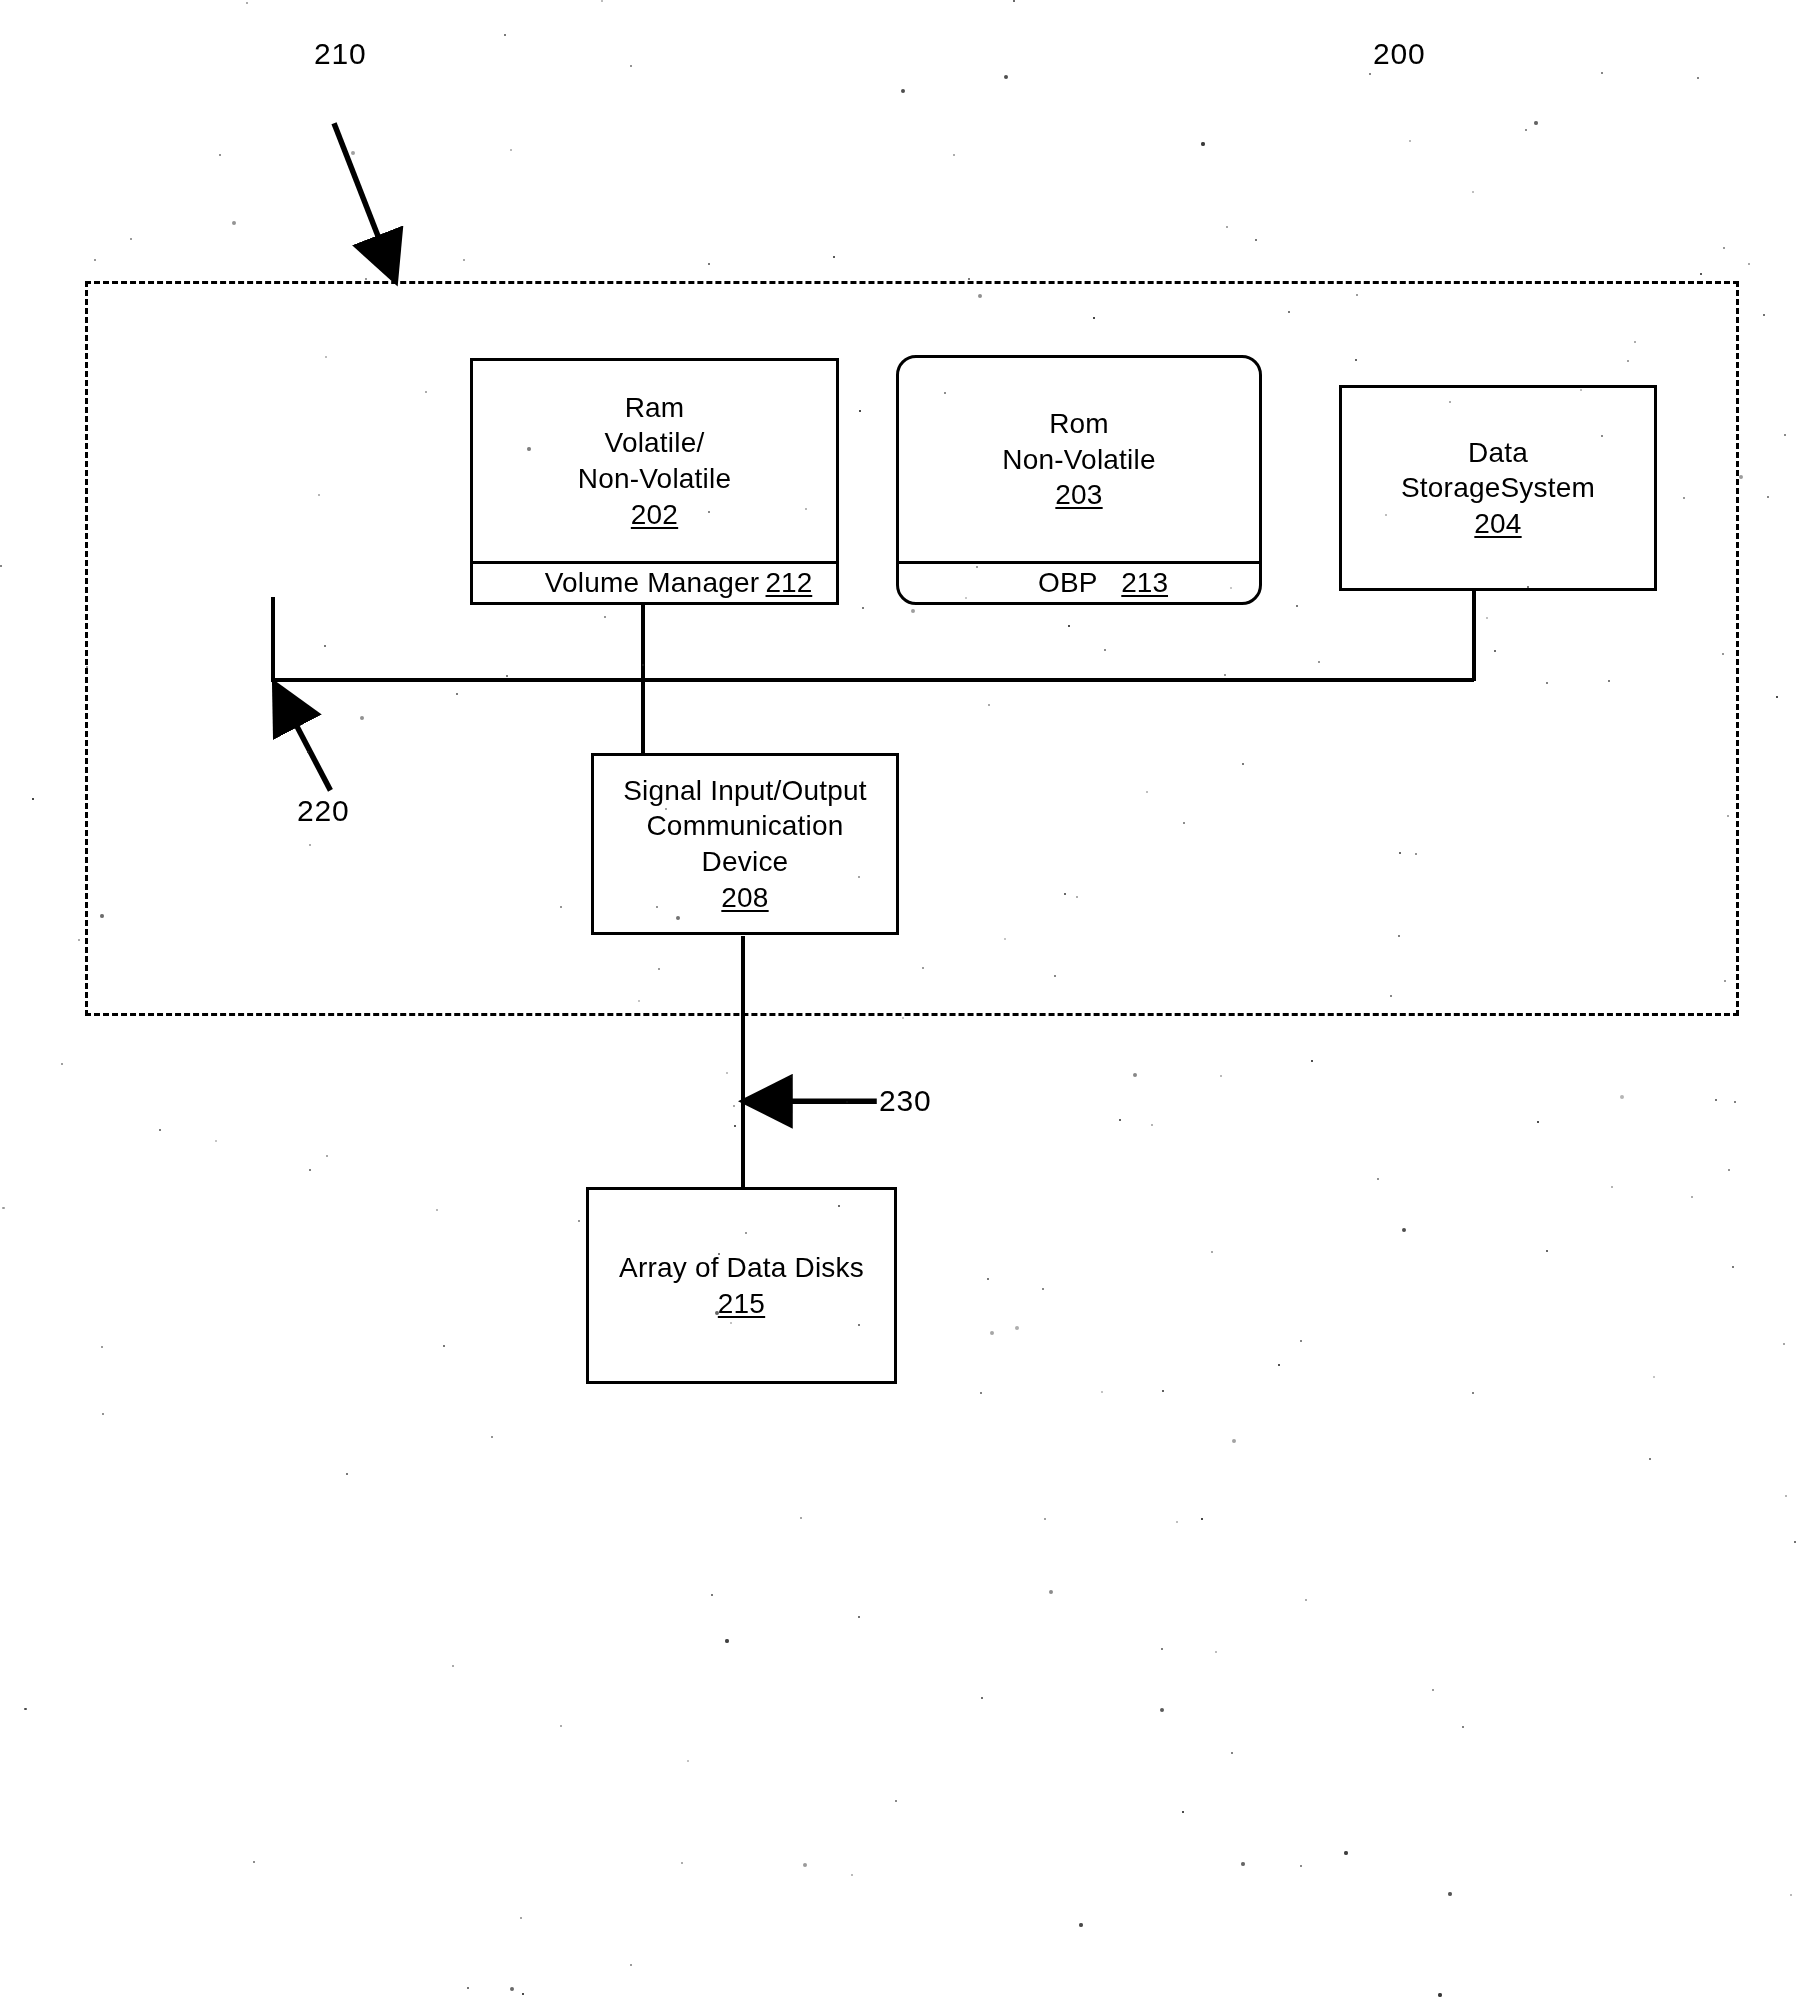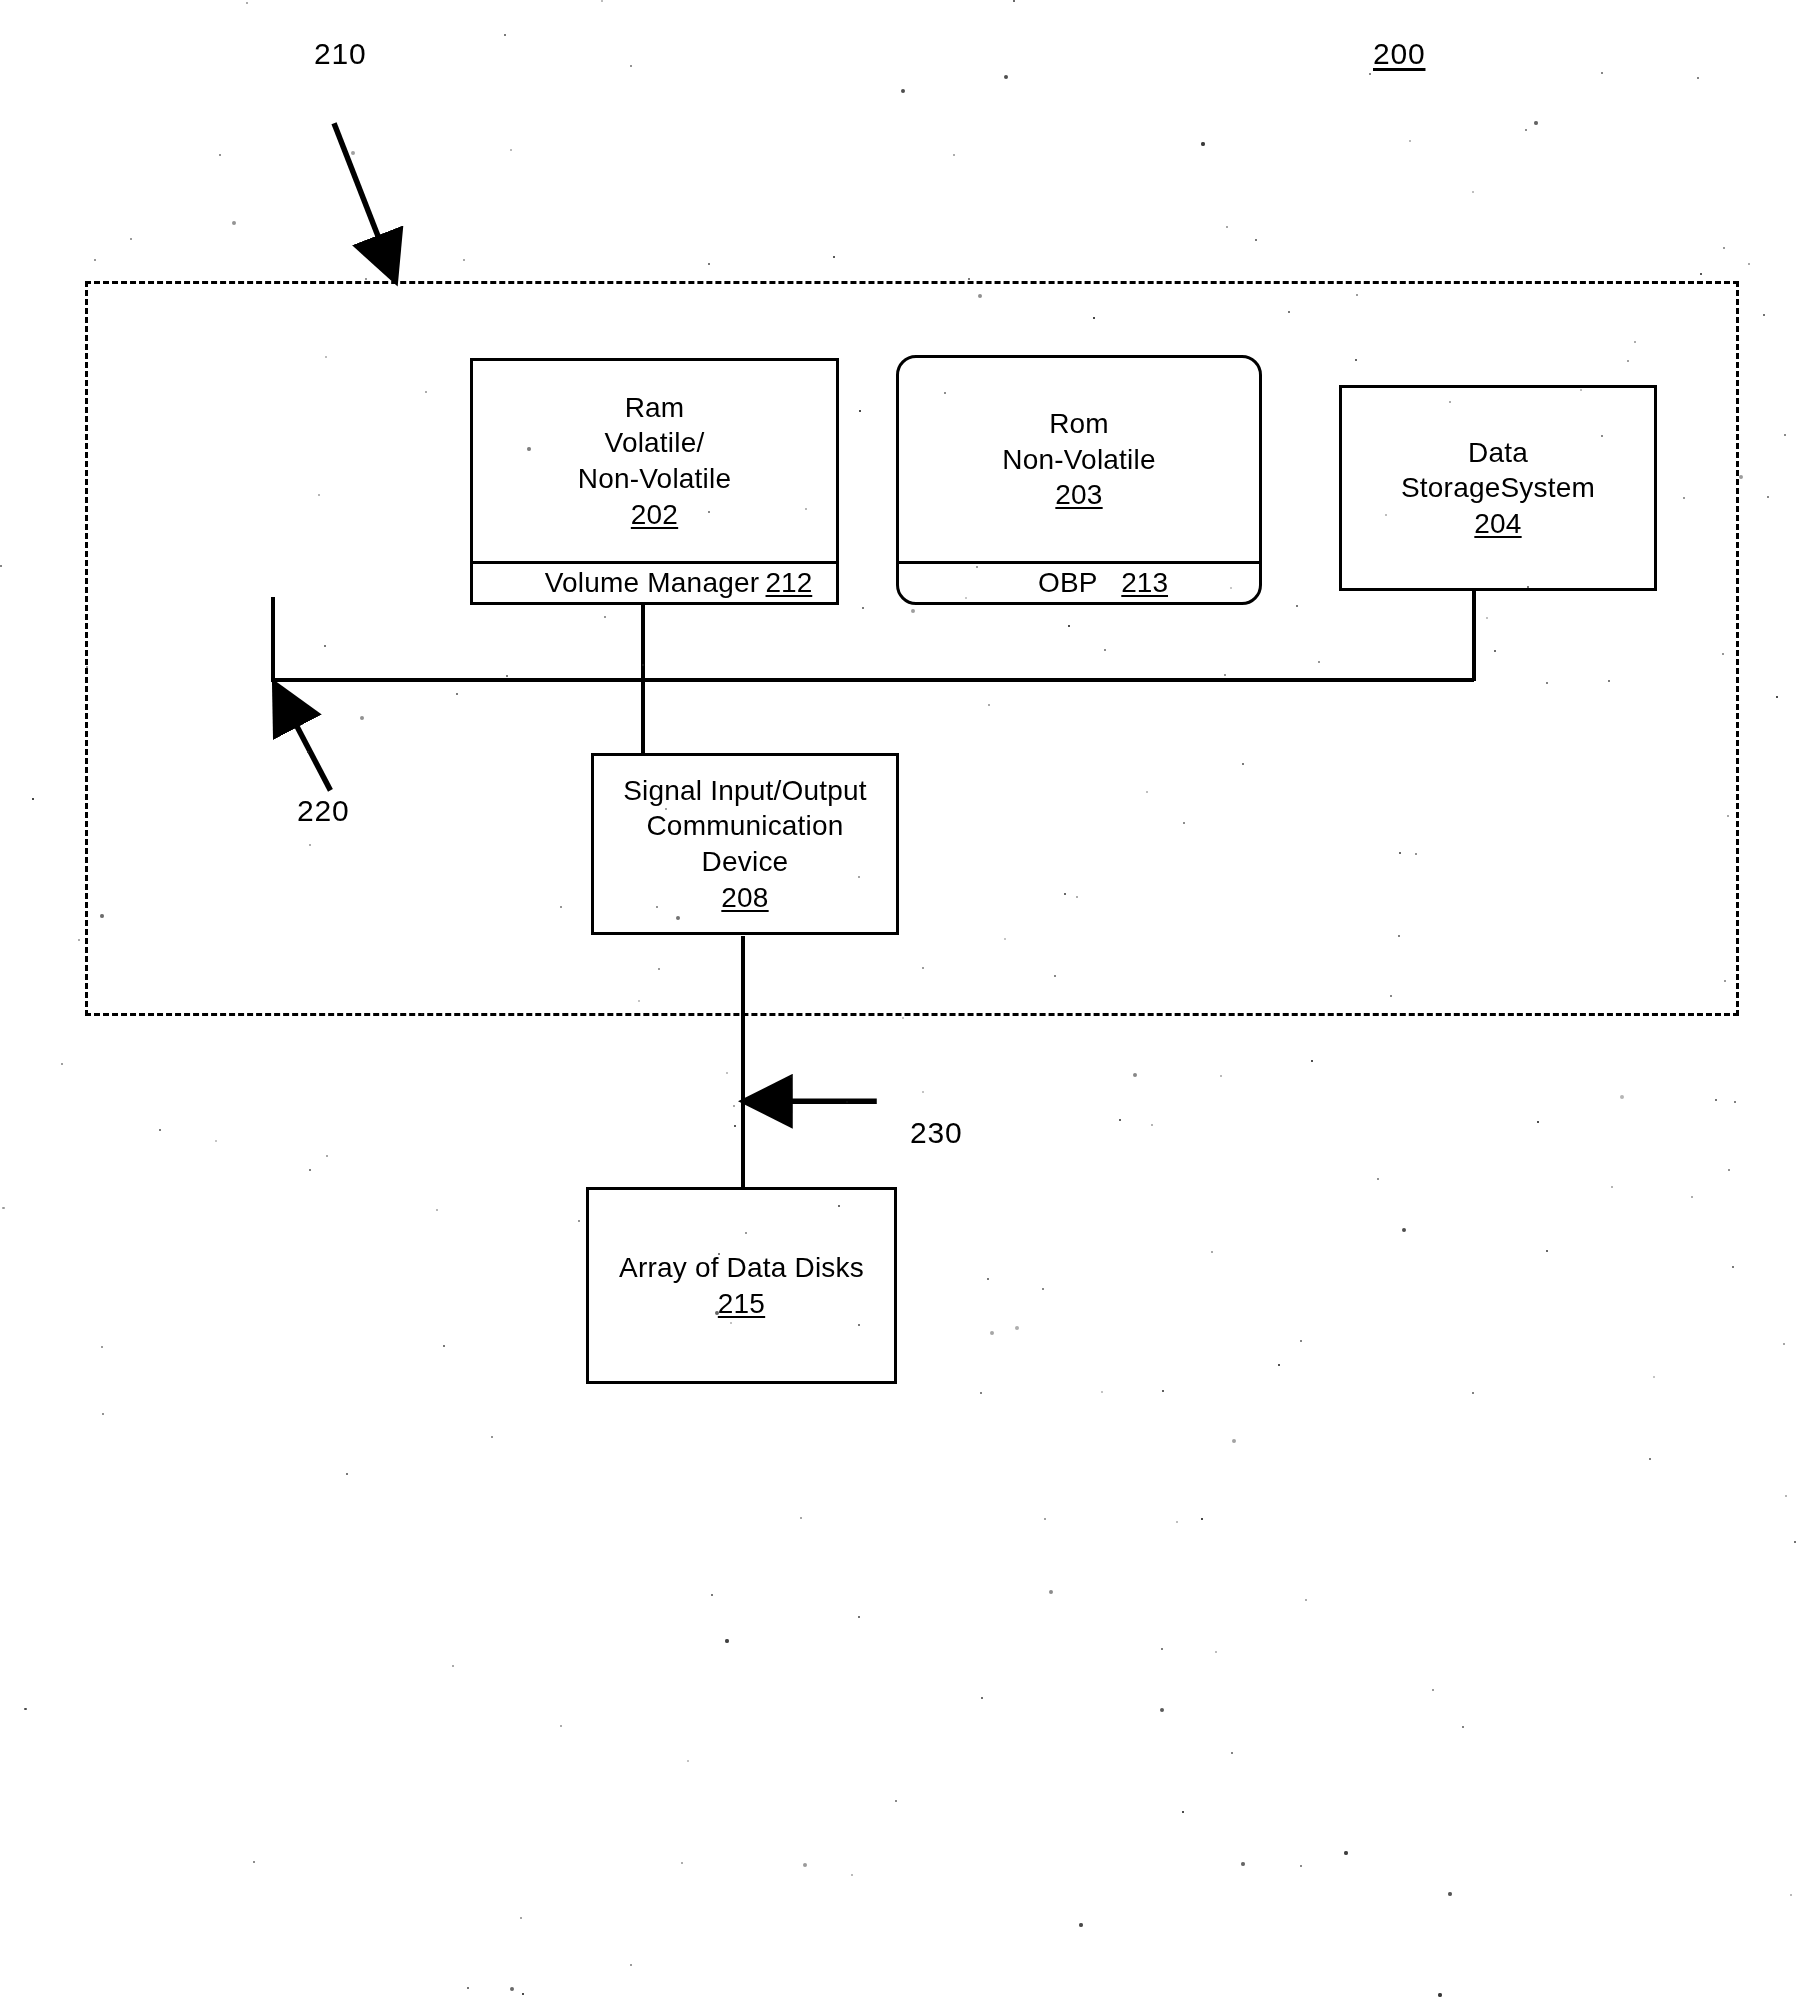--- a/index.html
+++ b/index.html
@@ -107,21 +107,20 @@
   
   .ref {
     position: absolute;
     font-size: 30px;
     line-height: 1;
     letter-spacing: 0.8px;
     white-space: nowrap;
     z-index: 20;
   }
   .ref.u {
-    text-decoration: underline;
     text-underline-offset: 3.9px;
   }
 
   
   .leader {
     position: absolute;
     z-index: 15;
     overflow: visible;
   }
 
@@ -220,21 +219,21 @@
   <div class="vline" style="left:741px; top:936px; height:253px;"></div>
 
   <svg class="leader" style="left:708px; top:1069px; width:314px; height:110px;" viewBox="0 0 400 140" width="314" height="110">
     <defs>
       <marker id="ah-lft" markerWidth="10" markerHeight="10" refX="8" refY="5" orient="auto" markerUnits="strokeWidth">
         <path d="M0,0 L10,5 L0,10 z" fill="#000"></path>
       </marker>
     </defs>
     <line x1="215" y1="41" x2="52" y2="41" stroke="#000" stroke-width="7" marker-end="url(#ah-lft)"></line>
   </svg>
-  <div class="ref" style="left:910px; top:1086px;margin-top:32px;">230</div>
+  <div class="ref" style="left:879px; top:1086px;">230</div>
 
   <div class="box" style="left:586px; top:1187px; width:311px; height:197px;">
     <div class="box-body">
       <span class="ln">Array of Data Disks</span>
       <span class="ln u">215</span>
     </div>
   </div>
 
 
   <div id="speckles">

